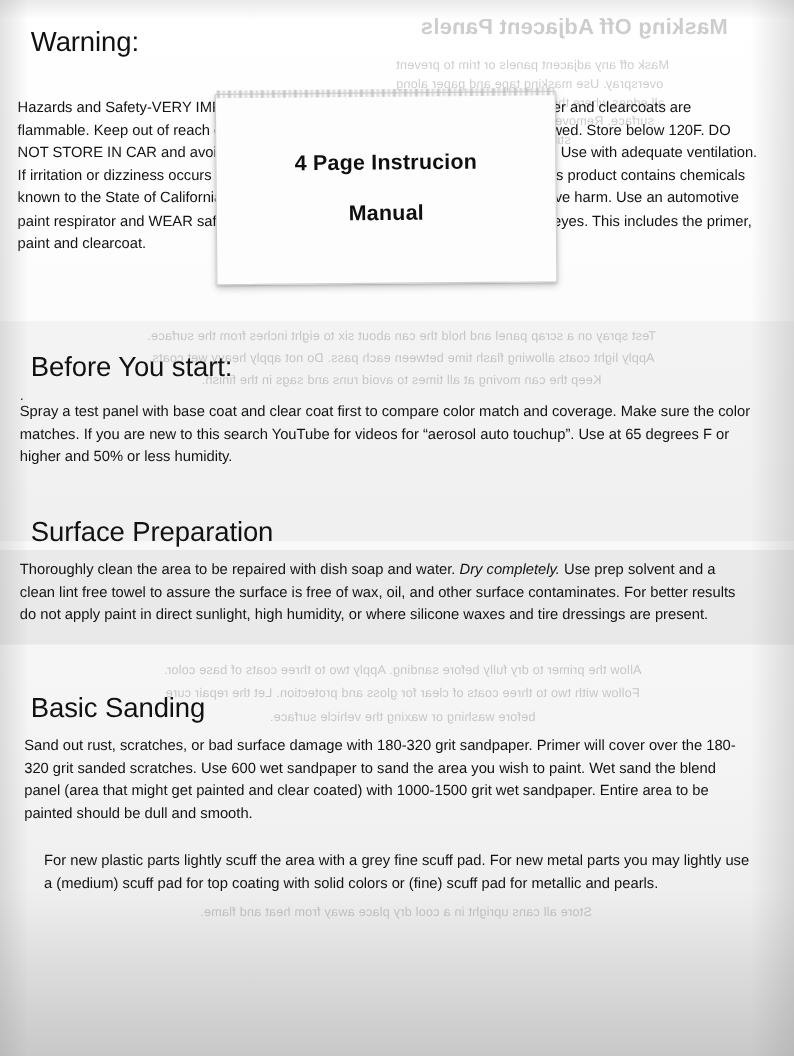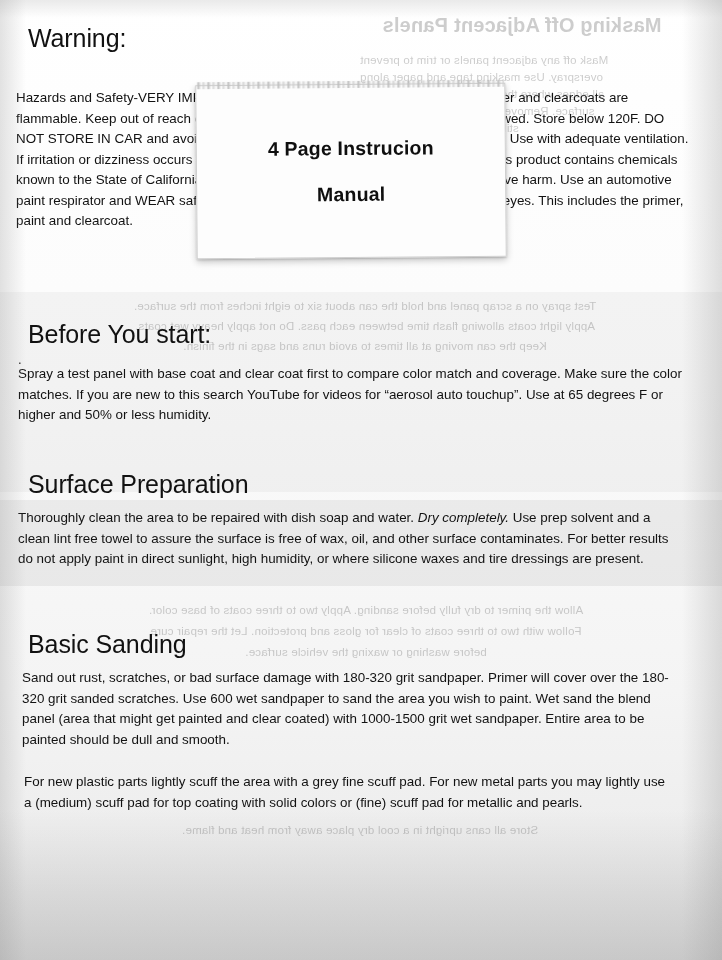--- a/index.html
+++ b/index.html
@@ -110,21 +110,21 @@
 
   #h-before    { left: 16px; top: 308px; }
   #dot-before  { position: absolute; left: 18px; top: 352px; font-size: 13px; color:#222; }
   #p-before    { left: 18px; top: 364px; width: 668px; }
 
   #h-surface   { left: 16px; top: 458px; }
   #p-surface   { left: 18px; top: 508px; width: 668px; }
 
   #h-sanding   { left: 16px; top: 618px; }
   #p-sanding1  { left: 22px; top: 668px; width: 664px; }
-  #p-sanding2  { left: 24px; top: 772px; width: 652px; }
+  #p-sanding2  { left: 40px; top: 772px; width: 652px; }
 
   
   #label-card {
     position: absolute;
     left: 196px; top: 84px;
     width: 308px; height: 172px;
     background: #fdfdfd;
     border: 1px solid #cfcfcf;
     box-shadow: 0 3px 7px rgba(0,0,0,0.22), 0 1px 2px rgba(0,0,0,0.18);
     display: flex;

